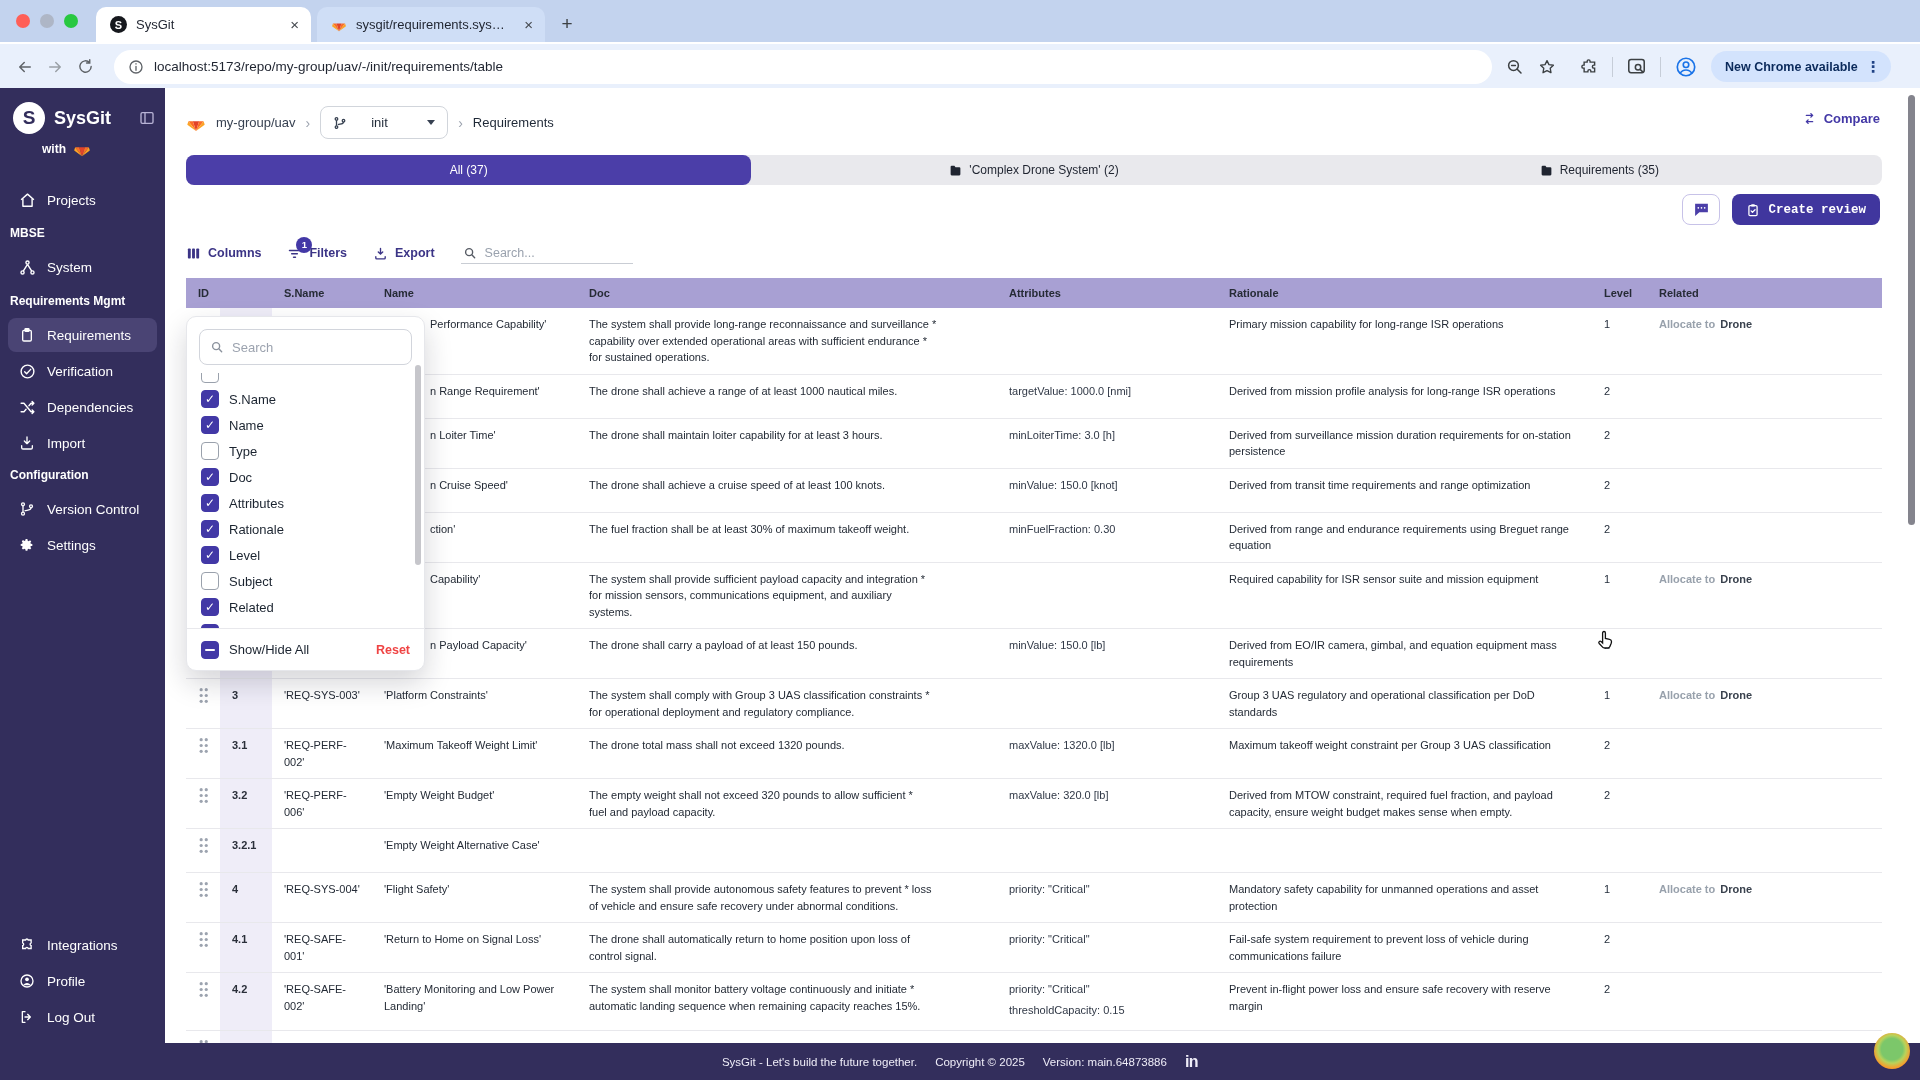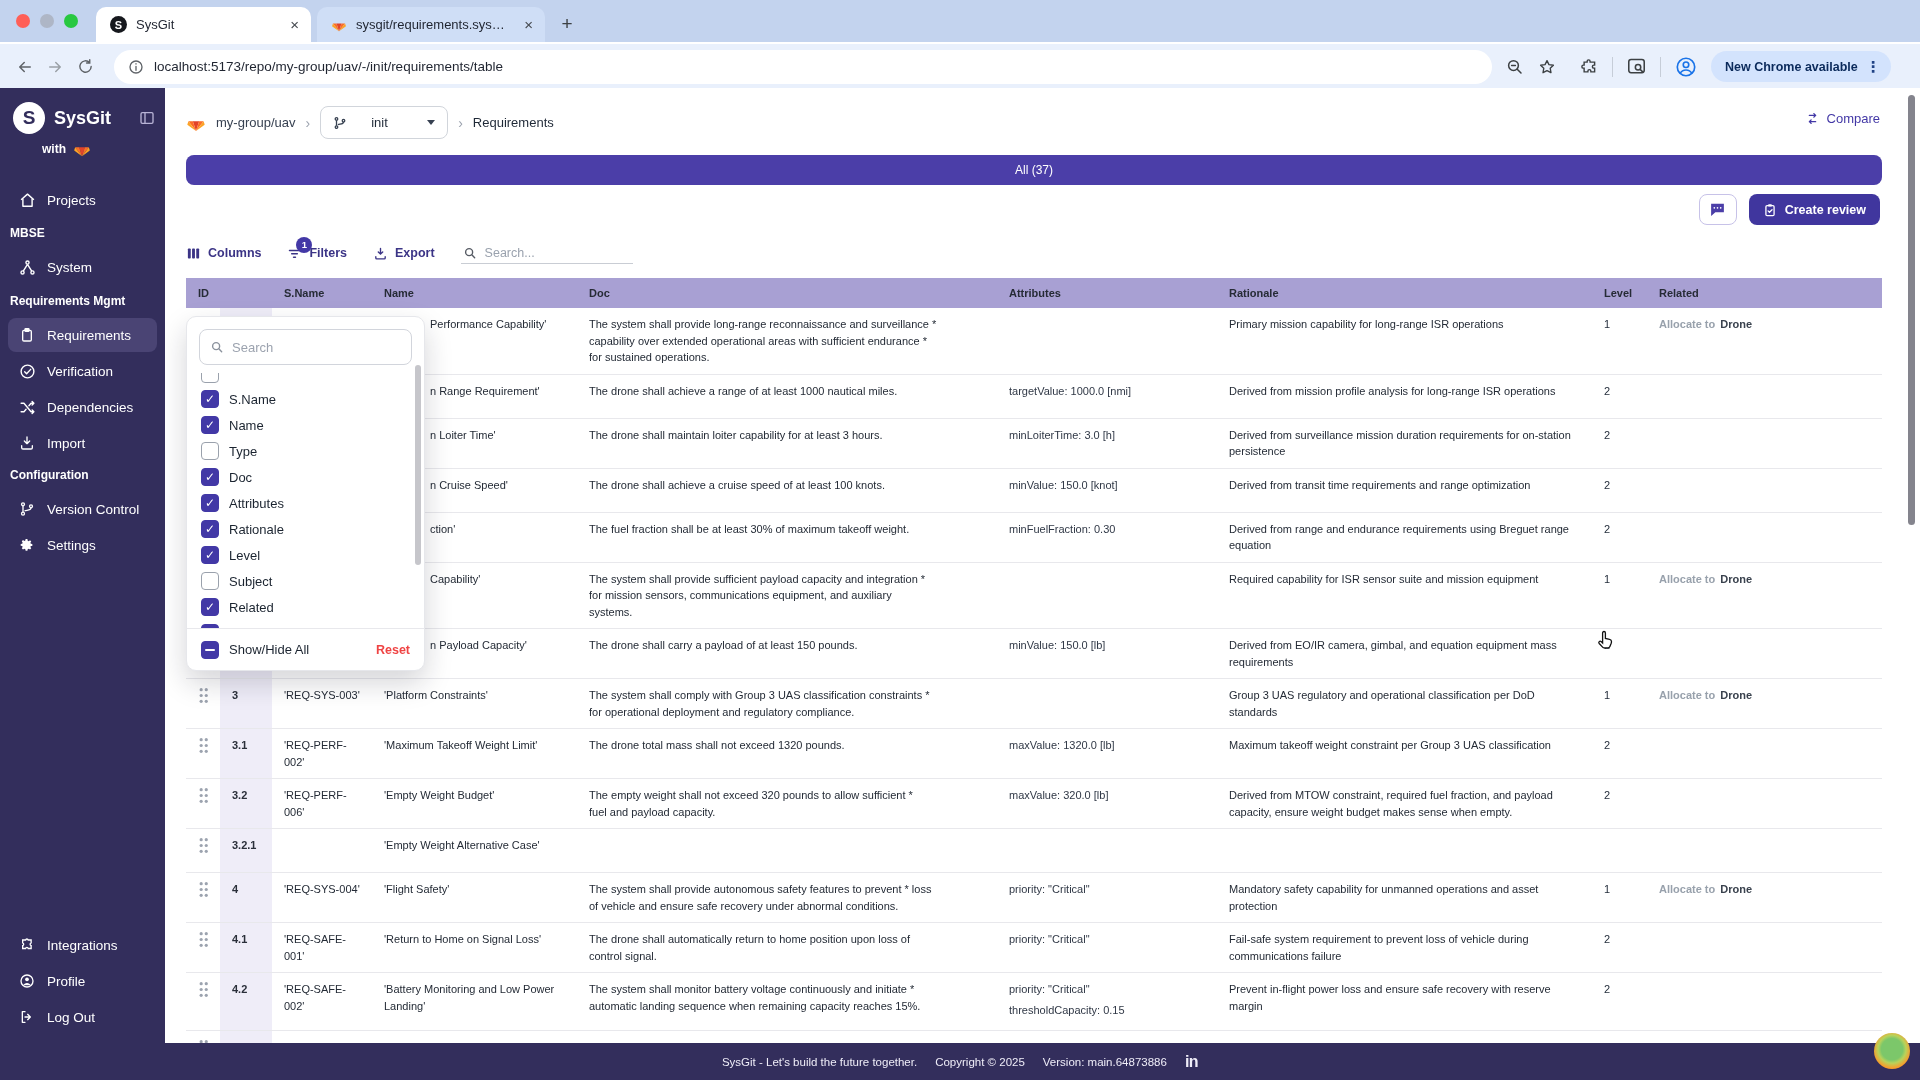--- a/index.html
+++ b/index.html
@@ -55,27 +55,27 @@
   .mascot { position:absolute; left:1874px; top:1033px; width:36px; height:36px; border-radius:50%;
     background:radial-gradient(circle at 50% 45%, #7cc76a 0 40%, #b9d25a 52%, #f59e2d 70%, #e2661b 100%); z-index:6; }
 
   
   .main { position:absolute; left:165px; top:88px; right:0; height:955px; background:#fff; overflow:hidden; }
   .crumbs { position:absolute; top:18px; left:21px; display:flex; align-items:center; gap:10px; font-size:13px; color:#374151; }
   .crumb-sep { color:#9ca3af; font-size:14px; }
   .branch-box { display:flex; align-items:center; gap:24px; border:1px solid #d1d5db; border-radius:8px; height:33px; padding:0 12px; width:128px; color:#1f2937; }
   .branch-box .caret { margin-left:auto; width:0; height:0; border-left:4.5px solid transparent; border-right:4.5px solid transparent; border-top:5px solid #374151; }
   .page-title { color:#1f2937; font-weight:500; }
-  .compare { position:absolute; top:23px; right:40px; display:flex; gap:7px; align-items:center; color:#4338a6; font-weight:normal; font-size:13px; }
+  .compare { position:absolute; top:23px; right:40px; display:flex; gap:7px; align-items:center; color:#4338a6; font-weight:bold; font-size:13px; }
 
   .segments { position:absolute; top:67px; left:21px; width:1696px; height:30px; background:#e9e9ed; border-radius:8px; display:flex; }
   .seg { flex:1; display:flex; align-items:center; justify-content:center; gap:7px; font-size:12px; color:#1f2430; }
   .seg.active { background:#4b3ea8; color:#fff; border-radius:8px; font-weight:500; }
 
-  .review-row { position:absolute; top:106px; right:40px; display:flex; gap:12px; align-items:center; }
+  .review-row { position:absolute; top:106px; right:40px; display:flex; gap:12px; align-items:center;font-family:Liberation Mono, monospace; }
   .chat-btn { width:38px; height:31px; border:1px solid #c7c2e8; border-radius:8px; display:flex; align-items:center; justify-content:center; color:#4b3ea8; background:#fff; }
   .create-review { height:31px; background:#40369e; color:#fff; border-radius:8px; display:flex; align-items:center; gap:8px;
     padding:0 14px; font-size:12.5px; font-weight:bold; }
 
   .tb-row { position:absolute; top:152px; left:21px; display:flex; align-items:center; gap:26px; height:26px; }
   .tb-btn { display:flex; align-items:center; gap:7px; color:#3b3486; font-size:12.5px; font-weight:bold; position:relative; }
   .tb-badge { position:absolute; top:-9px; left:9px; width:16px; height:16px; border-radius:50%; background:#4338a6; color:#fff;
     font-size:9.5px; font-weight:bold; display:flex; align-items:center; justify-content:center; }
   .tb-search { display:flex; align-items:center; gap:8px; border-bottom:1.5px solid #c9cdd4; padding:3px 2px; width:172px; color:#7c828c; }
   .tb-search input { border:none; outline:none; font-size:12.5px; width:130px; background:transparent; color:#1f2430;
@@ -368,20 +368,32 @@
     <div class="compare">
       <svg width="15" height="15" viewBox="0 0 24 24" fill="none" stroke="currentColor" stroke-width="2.2" stroke-linecap="round" stroke-linejoin="round">
           <path d="M7 7h10m0 0-2.8-2.8M17 7l-2.8 2.8M17 17H7m0 0 2.8-2.8M7 17l2.8 2.8"></path>
         </svg>
       <span>Compare</span>
     </div>
 
     <div class="segments">
       <div class="seg active">
         <span>All (37)</span>
+      </div>
+      <div class="seg">
+        <svg width="13" height="13" viewBox="0 0 24 24" fill="#1f2430">
+            <path d="M3 5a2 2 0 0 1 2-2h5l2 3h7a2 2 0 0 1 2 2v11a2 2 0 0 1-2 2H5a2 2 0 0 1-2-2z"></path>
+          </svg>
+        <span>'Complex Drone System' (2)</span>
+      </div>
+      <div class="seg">
+        <svg width="13" height="13" viewBox="0 0 24 24" fill="#1f2430">
+            <path d="M3 5a2 2 0 0 1 2-2h5l2 3h7a2 2 0 0 1 2 2v11a2 2 0 0 1-2 2H5a2 2 0 0 1-2-2z"></path>
+          </svg>
+        <span>Requirements (35)</span>
       </div>
     </div>
 
     <div class="review-row">
       <div class="chat-btn">
         <svg width="17" height="17" viewBox="0 0 24 24" fill="currentColor">
             <path d="M3 4h18v12H9l-6 5zM7.5 10.8a1.2 1.2 0 1 0 0-2.4 1.2 1.2 0 0 0 0 2.4zm4.5 0a1.2 1.2 0 1 0 0-2.4 1.2 1.2 0 0 0 0 2.4zm4.5 0a1.2 1.2 0 1 0 0-2.4 1.2 1.2 0 0 0 0 2.4z"></path>
           </svg>
       </div>
       <div class="create-review">

